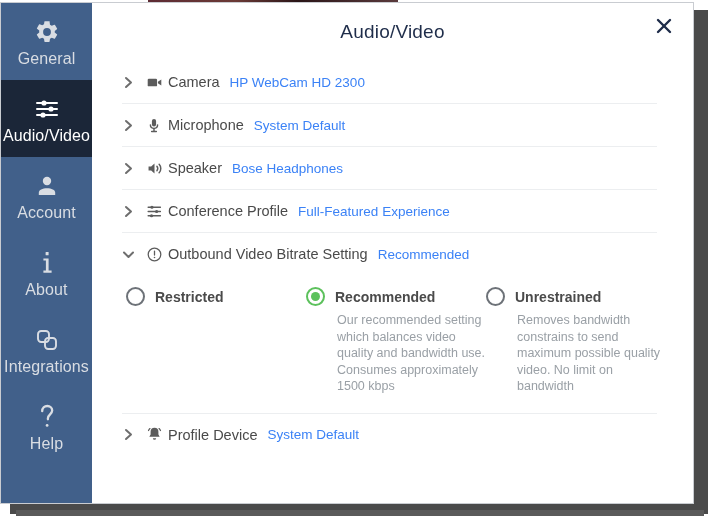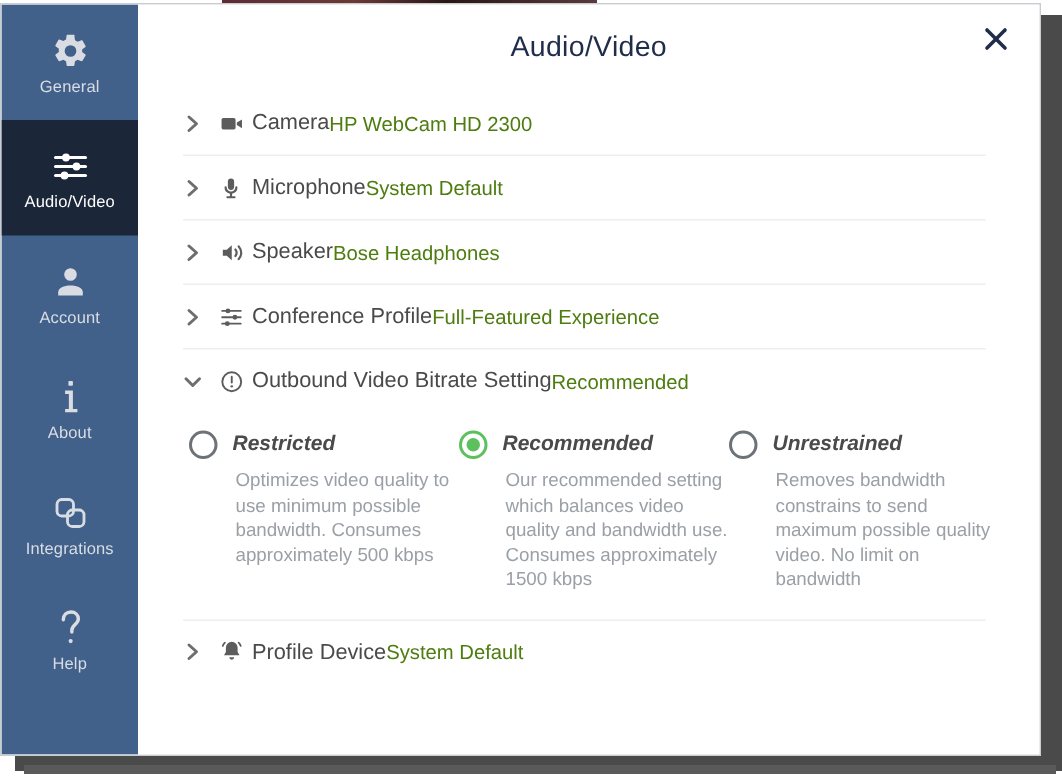--- a/index.html
+++ b/index.html
@@ -87,21 +87,21 @@
   }
   .sb-icon {
     height: 30px;
     display: flex;
     align-items: center;
     justify-content: center;
     margin-bottom: 4px;
   }
   .sb-icon svg { display: block; }
   .sb-label {
-    font-size: 11px;
+    font-size: 16px;
     letter-spacing: 0.1px;
     line-height: 1;
   }
 
   
   .main {
     flex: 1;
     position: relative;
     background: #ffffff;
     overflow: hidden;
@@ -159,38 +159,39 @@
   }
   .row-label {
     font-size: 14.5px;
     color: #4a4a4a;
     font-weight: normal;
     margin-left: 2px;
     white-space: nowrap;
   }
   .row-value {
     font-size: 13.5px;
-    color: #4d7c0f;
+    color: #3b82f6;
+    margin-left: 10px;
     white-space: nowrap;
   }
 
   
   .radio-area {
     display: flex;
     padding: 12px 0 18px 4px;
     border-bottom: 1px solid #eceef0;
   }
   .radio-col {
     width: 180px;
     flex: 0 0 180px;
     margin-right: 0px;
   }
   .radio-head {
     display: flex;
-    font-style: italic;
+    align-items: center;
   }
   .radio-circle {
     width: 19px; height: 19px;
     border-radius: 50%;
     border: 2px solid #6d7278;
     box-sizing: border-box;
     flex: 0 0 19px;
     position: relative;
     cursor: pointer;
   }
@@ -400,21 +401,20 @@
         <span class="row-value">Recommended</span>
       </div>
 
       <div class="radio-area">
 
         <div class="radio-col">
           <div class="radio-head">
             <span class="radio-circle"></span>
             <span class="radio-label">Restricted</span>
           </div>
-          <div class="radio-desc">Optimizes video quality to use minimum possible bandwidth. Consumes approximately 500 kbps</div>
         </div>
 
         <div class="radio-col wide">
           <div class="radio-head">
             <span class="radio-circle checked"></span>
             <span class="radio-label">Recommended</span>
           </div>
           <div class="radio-desc">Our recommended setting which balances video quality and bandwidth use. Consumes approximately 1500 kbps</div>
         </div>
 

